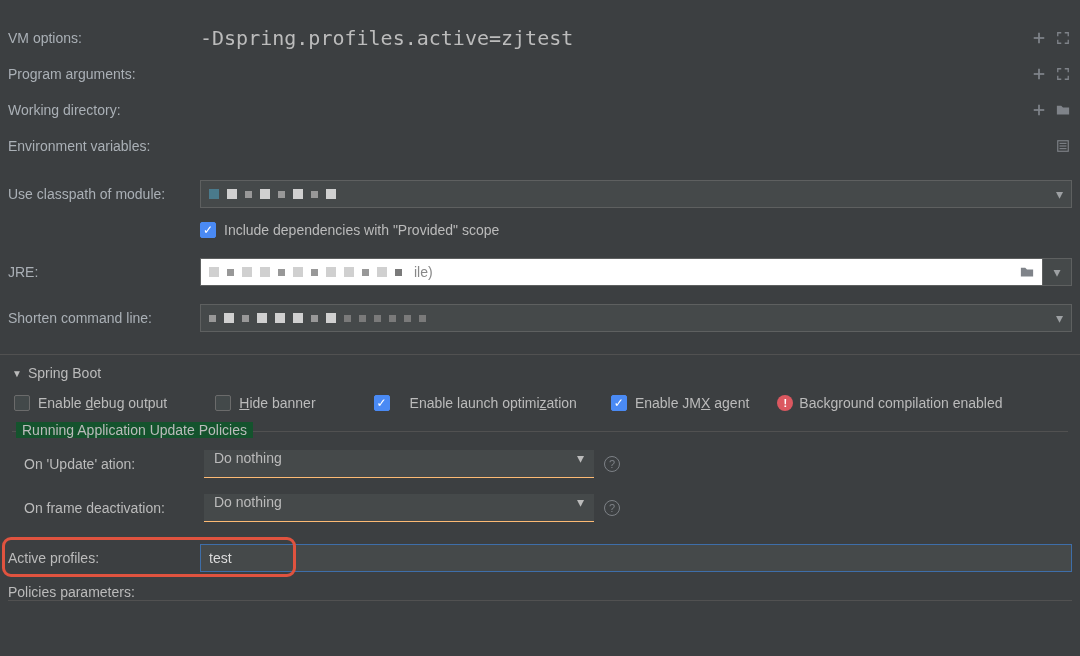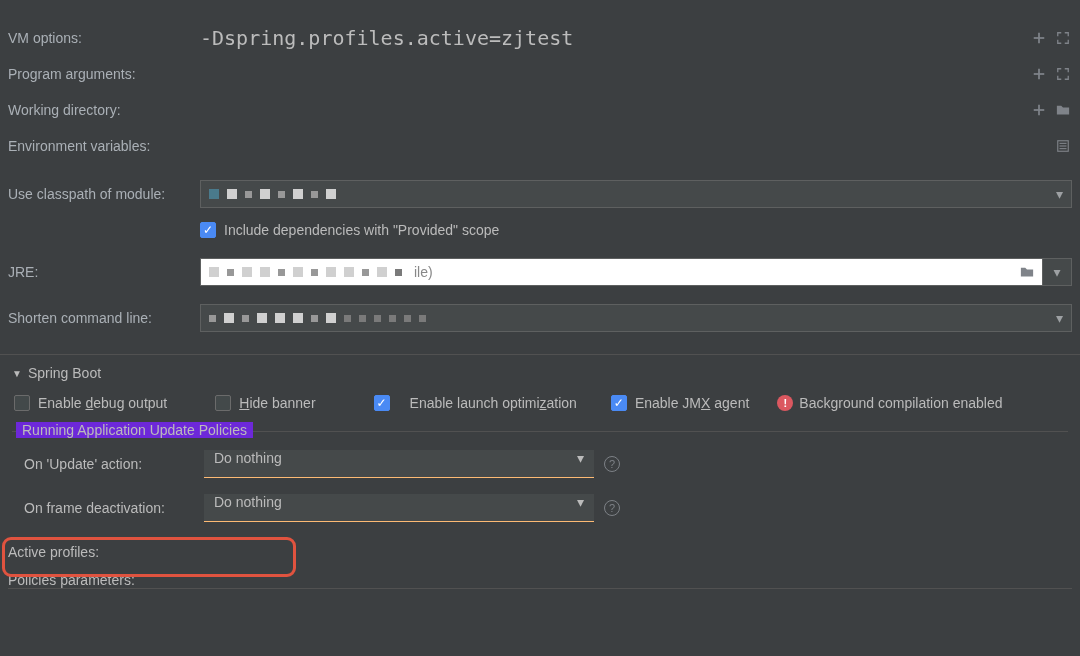--- a/index.html
+++ b/index.html
@@ -137,21 +137,21 @@
     margin: 10px 12px 0 12px;
     border: none;
     border-top: 1px solid #515151;
     padding: 10px 0 0 0;
     position: relative;
   }
   .fieldset .legend {
     position: absolute;
     top: -10px;
     left: 4px;
-    background: #6d28d9;
+    background: #14532d;
     padding: 0 6px;
     color: #bbbbbb;
     font-size: 14px;
   }
   .sub-row {
     display: flex;
     align-items: center;
     padding: 8px 0 8px 12px;
   }
   .sub-row .sub-label {
@@ -420,37 +420,38 @@
   </div>
   <div class="check-item" style="margin-right:0;">
     <span class="warn-icon">!</span>
     <span>Background compilation enabled</span>
   </div>
 </div>
 
 <div class="fieldset">
   <div class="legend">Running Application Update Policies</div>
   <div class="sub-row">
-    <div class="sub-label">On 'Update' action:</div>
+    <div class="sub-label">On 'Update' ation:</div>
     <div class="sub-field">
       <span>Do nothing</span>
       <span>▾</span>
     </div>
     <div class="help-icon">?</div>
   </div>
   <div class="sub-row">
     <div class="sub-label">On frame deactivation:</div>
     <div class="sub-field">
       <span>Do nothing</span>
       <span>▾</span>
     </div>
     <div class="help-icon">?</div>
   </div>
 </div>
 
 <div class="active-profiles-row" style="position:relative;">
   <div class="ap-label">Active profiles:</div>
+  <input class="ap-input" value="test" style="">
   <div class="highlight-box" style="left:2px; top:-7px; width:294px; height:40px;"></div>
 </div>
 
 <div class="override-row">
   <span class="ov-label">Policies parameters:</span>
 </div>
 
 </body></html>

